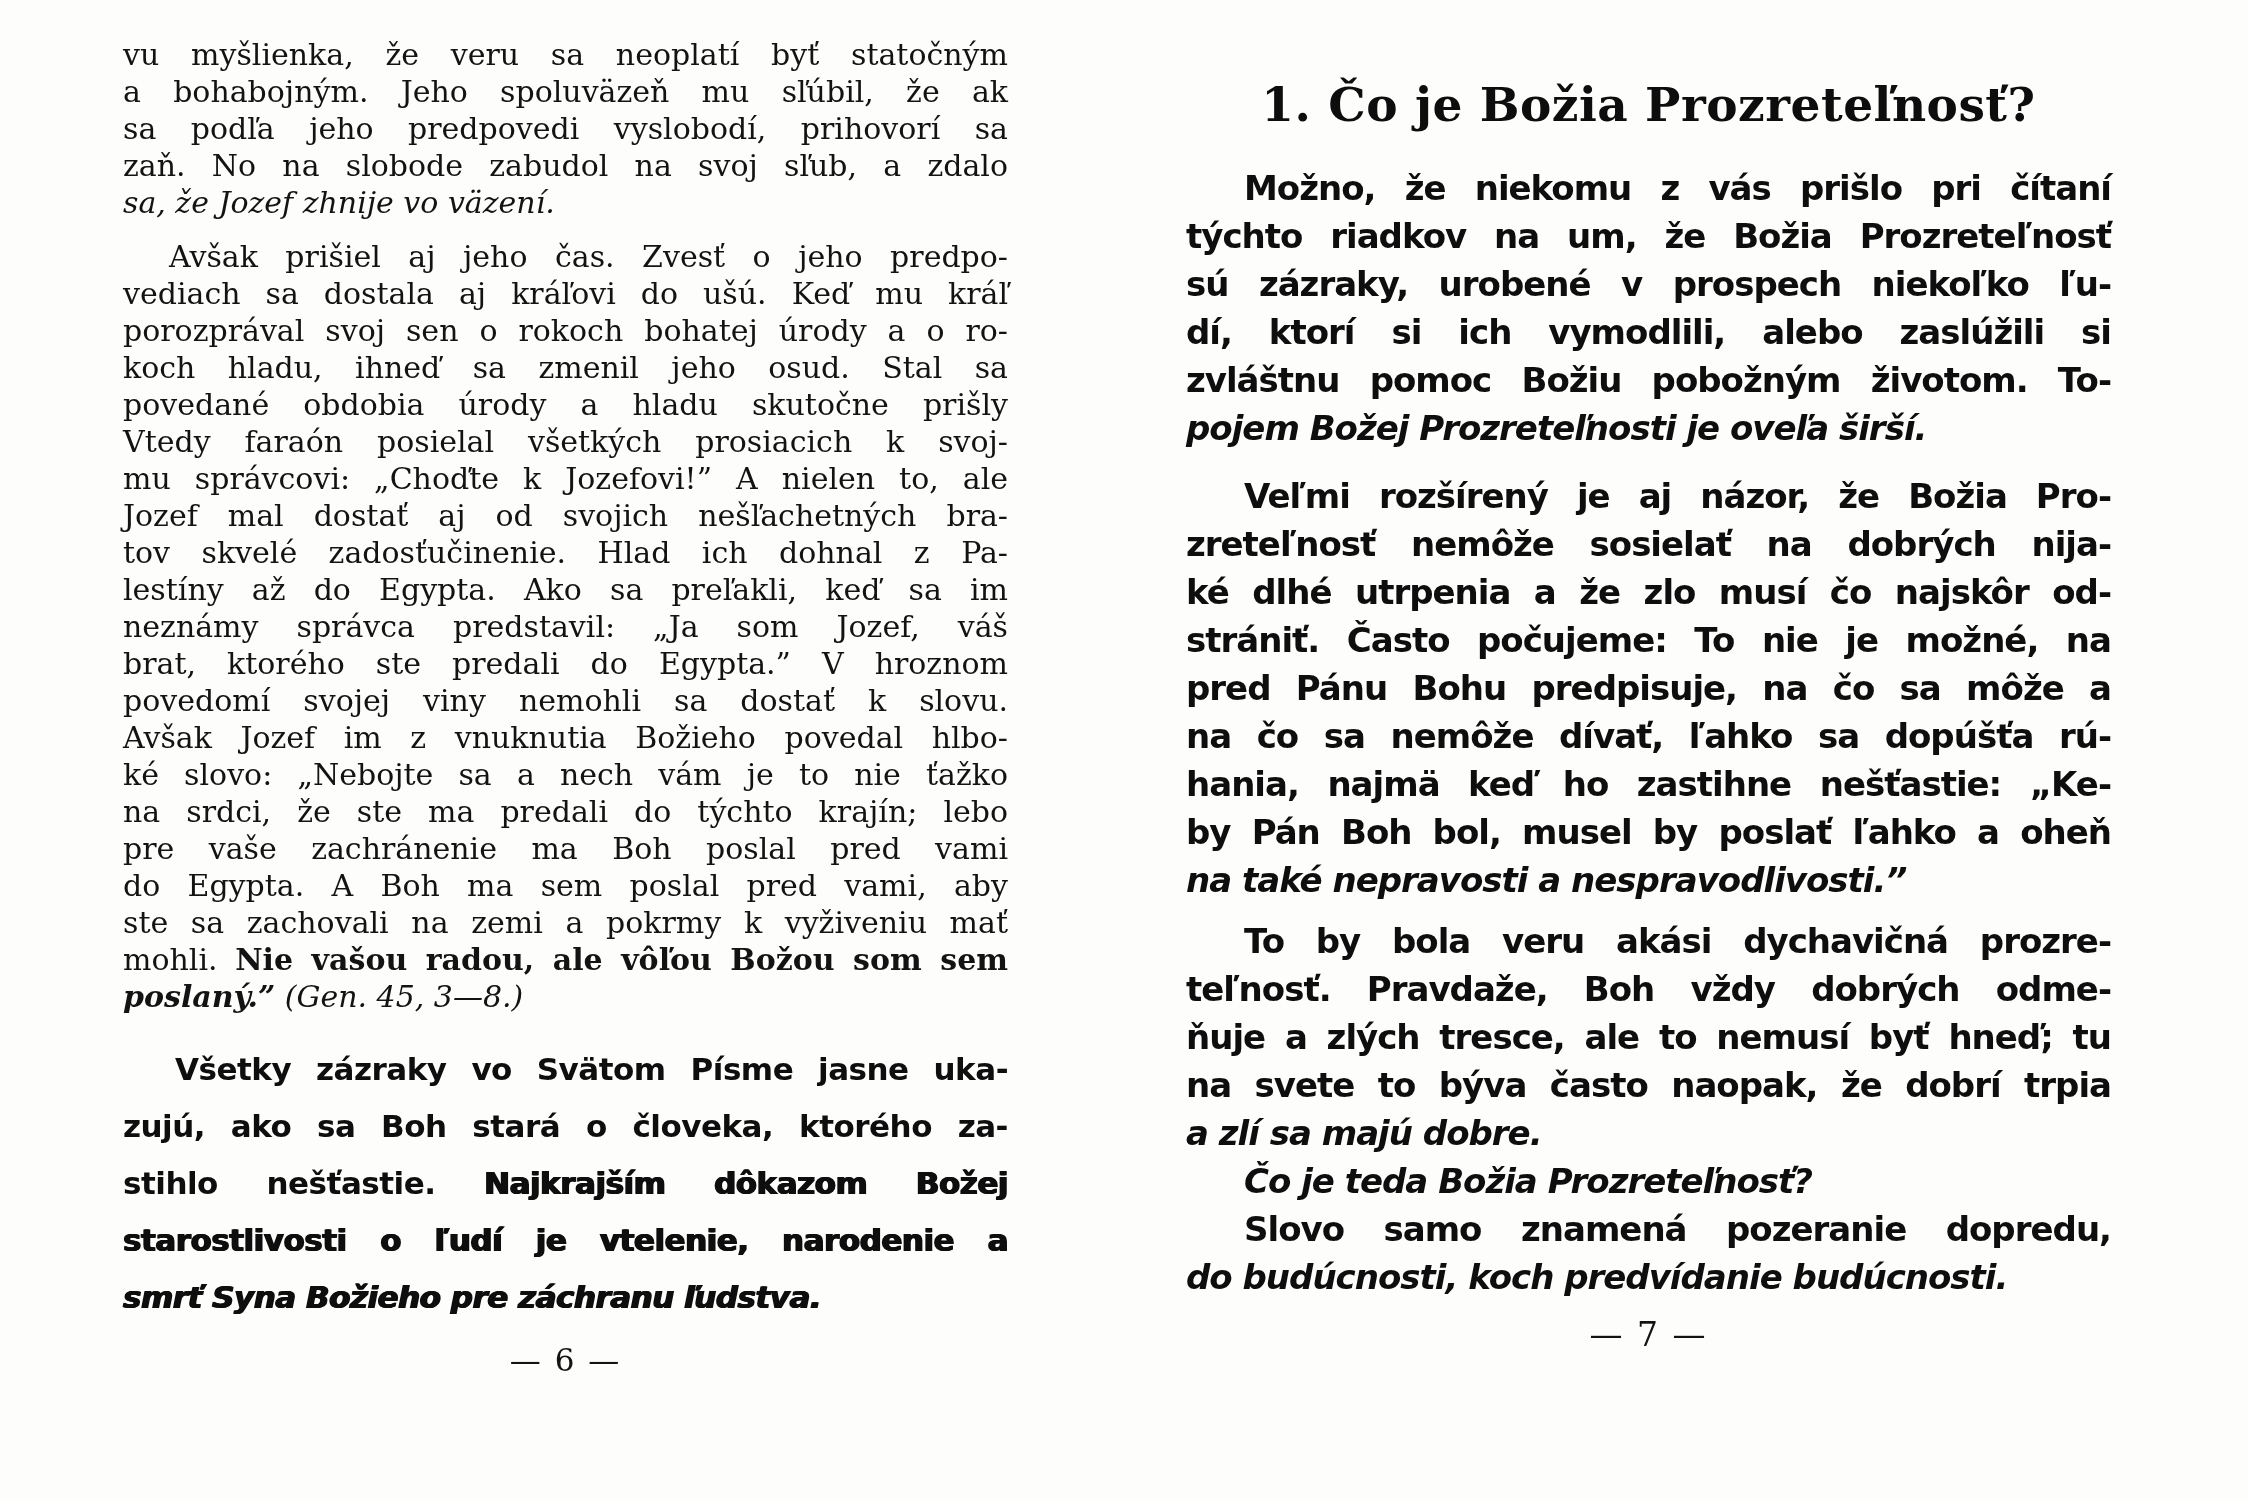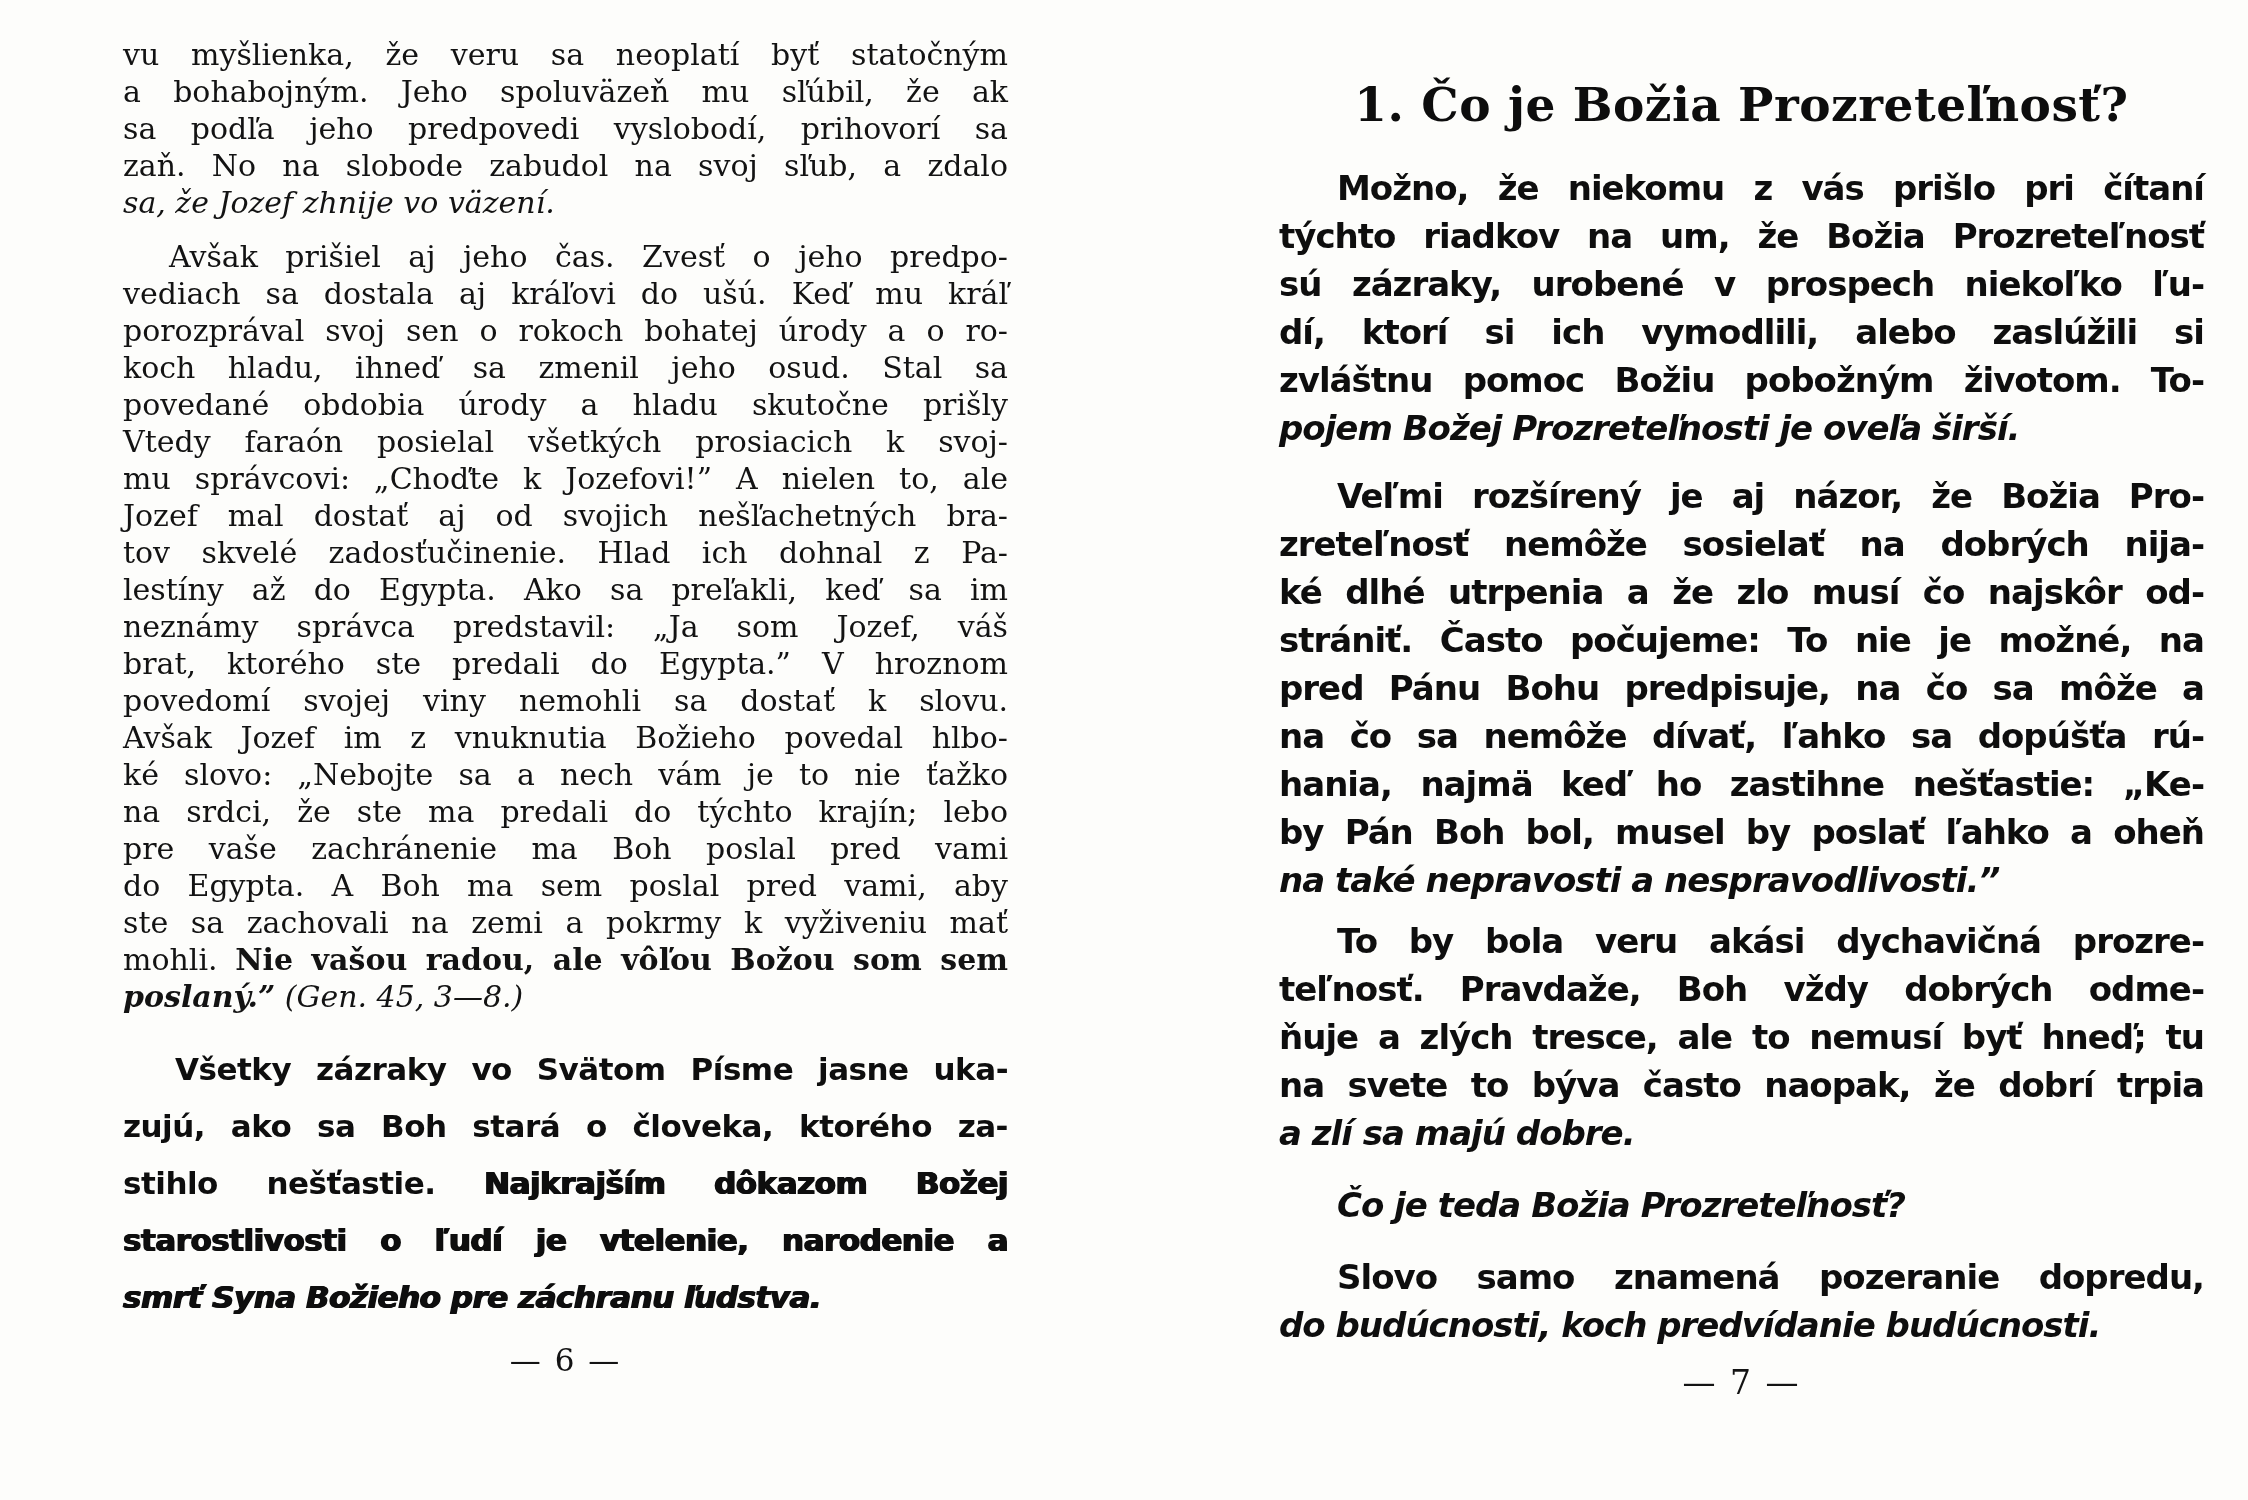--- a/index.html
+++ b/index.html
@@ -6,25 +6,25 @@
   body{
     width:2248px;height:1500px;
     background:#fdfdfb;
     position:relative;
     overflow:hidden;
     color:#141414;
     font-family:"DejaVu Serif","Liberation Serif",serif;
   }
   .page{position:absolute;top:0;}
   .page-left{left:123px;top:36px;width:885px;}
-  .page-right{left:1279px;top:76px;width:925px;}
+  .page-right{left:1186px;top:76px;width:925px;}
 
   
   .serif{font-family:"DejaVu Serif","Liberation Serif",serif;font-size:30px;line-height:37px;color:#131313;}
-  .sans{font-family:"DejaVu Sans","Liberation Sans",sans-serif;font-weight:bold;color:#0e0e0e;margin-top:24px;}
+  .sans{font-family:"DejaVu Sans","Liberation Sans",sans-serif;font-weight:bold;color:#0e0e0e;}
   .sans-lg{font-size:31px;line-height:57px;letter-spacing:-0.5px;}
   .rp-text{font-size:34px;line-height:48px;letter-spacing:-1px;}
 
   
   .line{white-space:normal;}
   .line.just{text-align:justify;text-align-last:justify;}
   .line.last{text-align:left;font-style:italic;}
   [data-name="left-page-text"] .serif .line.indent{text-indent:46px;}
   [data-name="left-page-text"] .sans .line.indent{text-indent:52px;}
   [data-name="right-page-text"] .line.indent{text-indent:58px;}

